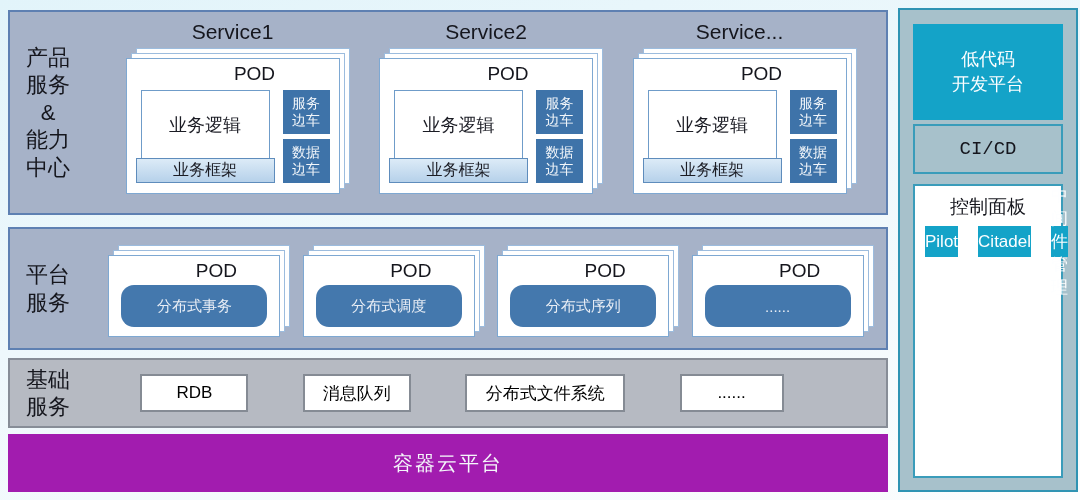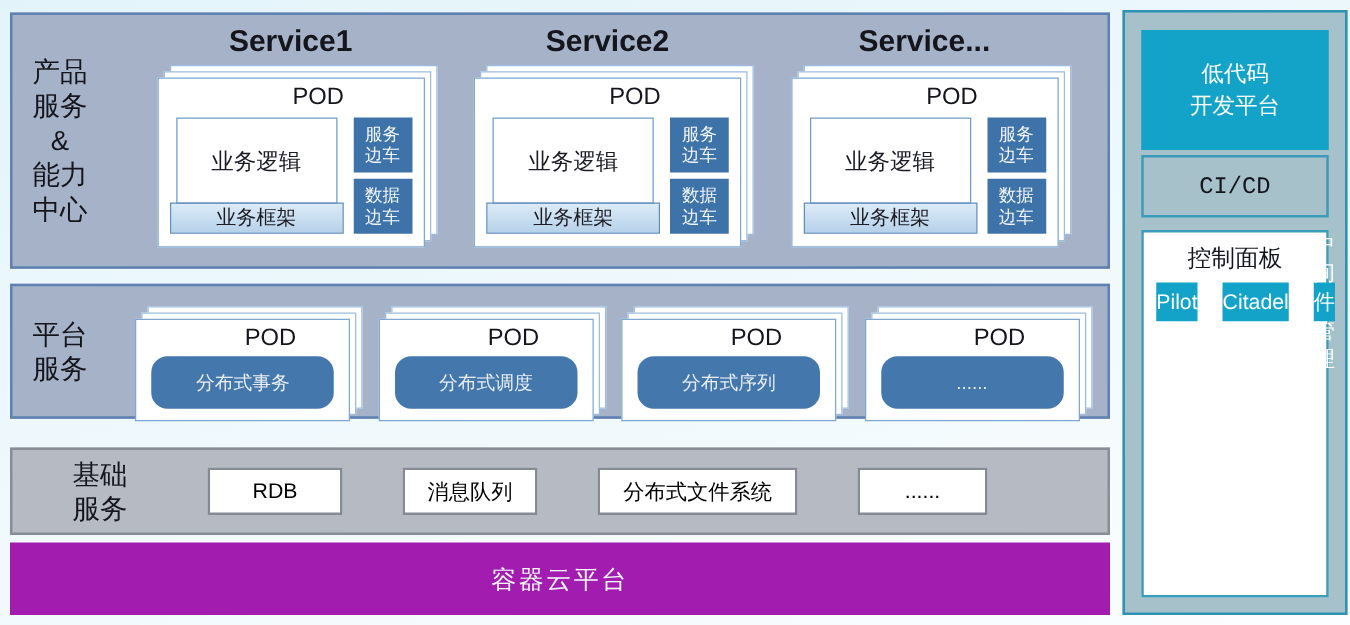--- a/index.html
+++ b/index.html
@@ -4,40 +4,40 @@
 <style>
   * { margin:0; padding:0; box-sizing:border-box; }
   html,body { width:1080px; height:500px; overflow:hidden;
     font-family:"Liberation Sans","DejaVu Sans",sans-serif; color:#1b1c24; }
   body { background:linear-gradient(165deg,#e2f4fa 0%,#eef8fc 45%,#fbfdfe 100%); position:relative; }
   .pre { white-space:pre-line; }
 
   
   .row { position:absolute; left:8px; width:880px; display:flex; }
   .row-product  { top:10px;  height:205px; background:#a6b2c8; border:2px solid #5e80b2; }
-  .row-platform { top:227px; height:108px; background:#a6b2c8; border:2px solid #5e80b2; }
-  .row-infra    { top:358px; height:70px;  background:#b6bac2; border:2px solid #878d97;padding-left:32px; }
+  .row-platform { top:227px; height:123px; background:#a6b2c8; border:2px solid #5e80b2; }
+  .row-infra    { top:358px; height:70px;  background:#b6bac2; border:2px solid #878d97; }
   .row-cloud    { top:434px; height:58px;  background:#a21caf; align-items:center; justify-content:center; }
 
   .row-label { width:76px; display:flex; align-items:center; justify-content:center;
     font-size:22px; line-height:1.25; text-align:center; color:#15161d; }
 
   
   .stack { position:relative; }
   .stack-layer { position:absolute; inset:0; background:#fff; border:1px solid #9cbcde; }
   .stack-layer.l2 { transform:translate(10px,-10px); }
   .stack-layer.l1 { transform:translate(5px,-5px); }
   .pod-card { position:relative; width:100%; height:100%; background:#fff;
     border:1px solid #7ea8d2; display:flex; flex-direction:column; }
   .pod-title { text-align:center; font-size:19px; padding-top:4px; color:#15161d;padding-left:44px; }
 
   
   .svc-area { flex:1; display:flex; justify-content:space-evenly; align-items:flex-start; padding-top:8px; }
   .svc-group { width:214px; display:flex; flex-direction:column; align-items:center; }
-  .svc-title { font-size:24px; color:#15161d; margin-bottom:14px;font-weight:bold; }
+  .svc-title { font-size:21px; color:#15161d; margin-bottom:14px; }
   .big-stack { width:214px; height:136px; }
   .pod-body { flex:1; display:flex; gap:8px; padding:5px 9px 10px 9px; }
   .logic-col { flex:1; display:flex; flex-direction:column; }
   .logic-box { flex:1; margin:0 5px; border:1px solid #6f9cc9; display:flex;
     align-items:center; justify-content:center; font-size:18px; }
   .framework-box { height:25px; margin-top:-1px; border:1px solid #5e8cbc;
     background:linear-gradient(#dcebf7,#b6d1ea); display:flex; align-items:center;
     justify-content:center; font-size:16px; }
   .sidecar-col { width:47px; display:flex; flex-direction:column; gap:5px; }
   .sidecar-box { flex:1; background:#3e73a9; color:#f2f6fa; font-size:14px; line-height:1.2;

